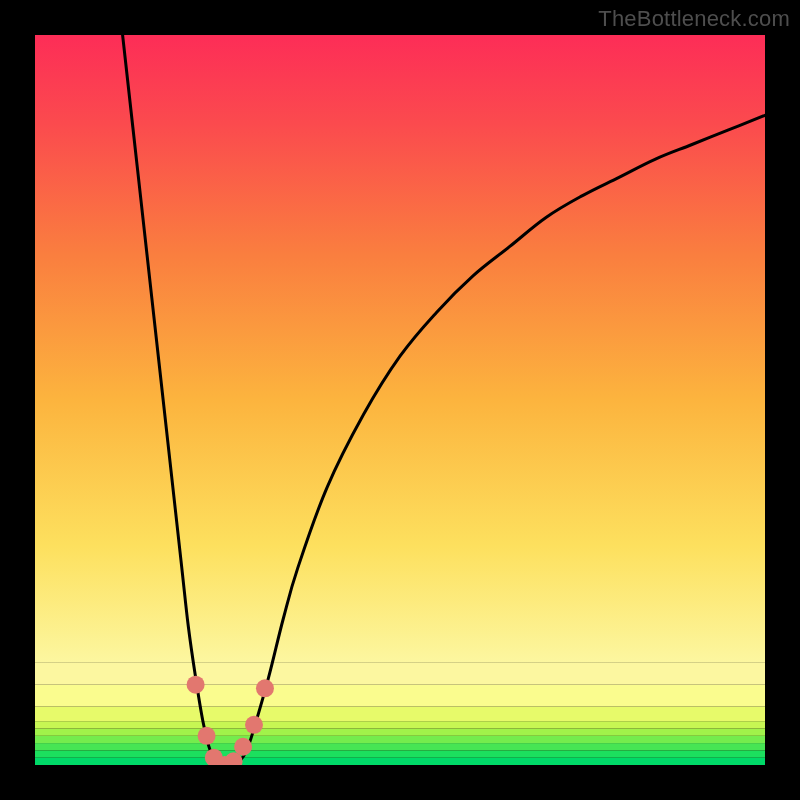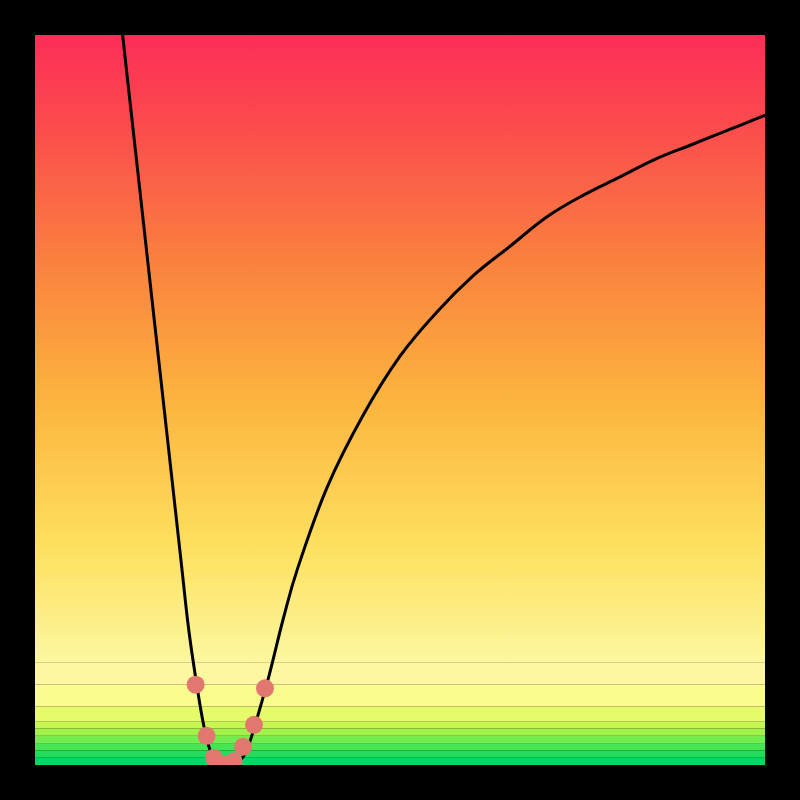--- a/index.html
+++ b/index.html
@@ -34,20 +34,21 @@
     font-weight: 500;
     letter-spacing: 0.2px;
     z-index: 10;
   }
   svg { display: block; }
 </style>
 </head>
 <body>
 
 <div class="frame">
+  <div class="watermark">TheBottleneck.com</div>
   <div class="plot">
     <svg id="chart-svg" width="730" height="730" viewBox="0 0 730 730" preserveAspectRatio="none">
         <defs>
           <linearGradient id="heat" x1="0" y1="1" x2="0" y2="0">
             <stop offset="0.00%" stop-color="#fcf7a0"></stop>
             <stop offset="18.60%" stop-color="#fde05e"></stop>
             <stop offset="41.86%" stop-color="#fcb43e"></stop>
             <stop offset="65.12%" stop-color="#fa7e3f"></stop>
             <stop offset="86.05%" stop-color="#fb4a4e"></stop>
             <stop offset="100.00%" stop-color="#fd2d57"></stop>

